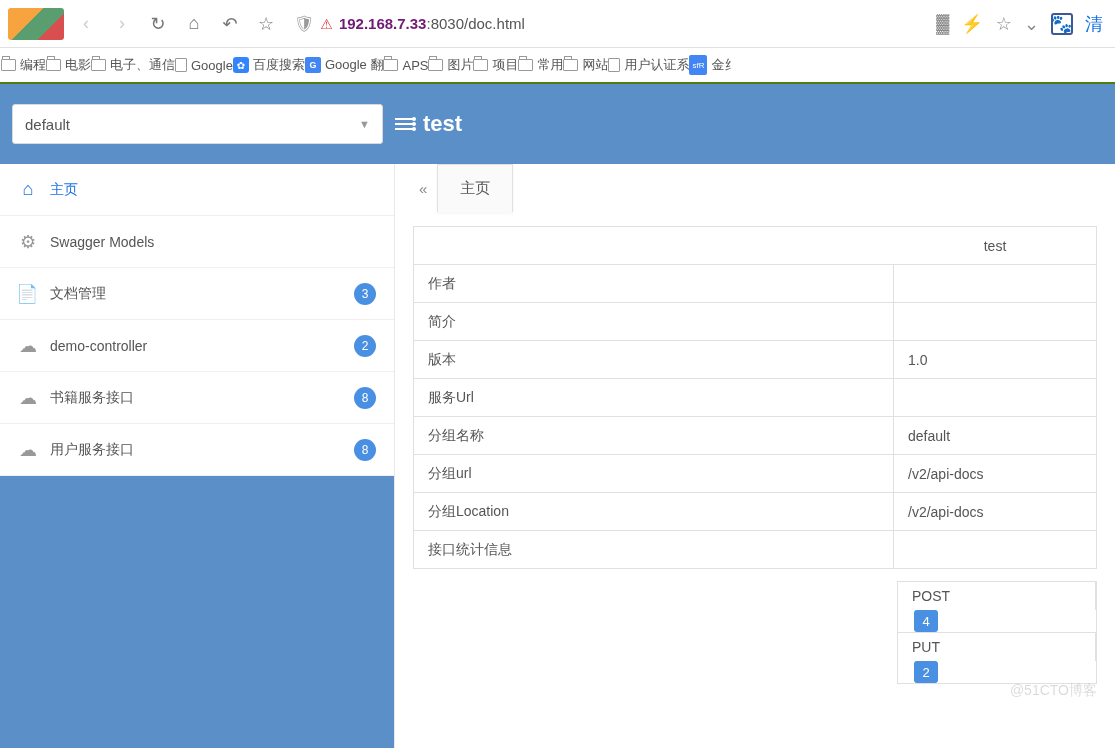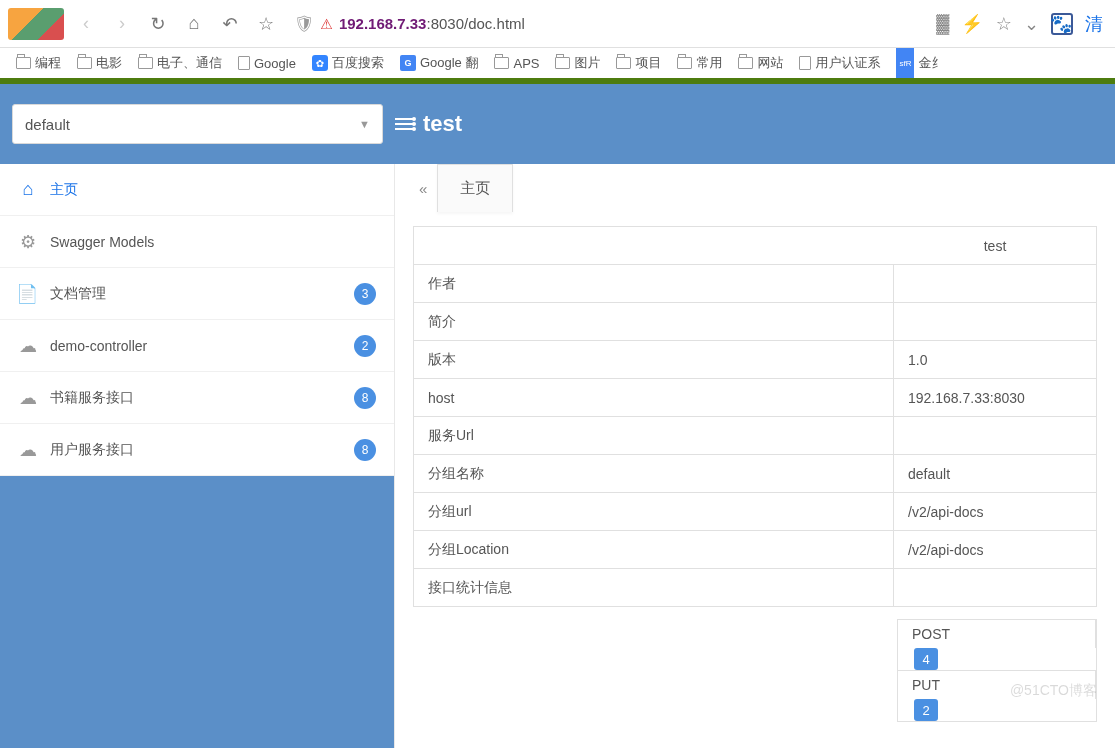--- a/index.html
+++ b/index.html
@@ -14,28 +14,28 @@
     .addr-shield { color: #999; font-size: 16px; }
     .addr-lock { color: #d33; font-size: 14px; }
     .addr-url { font-size: 15px; color: #555; }
     .addr-url .host { font-weight: 700; color: #701a75; }
     .right-tools { display: flex; align-items: center; gap: 12px; color: #888; padding-right: 4px; }
     .right-tools span { font-size: 18px; }
     .paw-icon { width: 22px; height: 22px; border: 2px solid #3b5998; border-radius: 3px; display: inline-flex; align-items: center; justify-content: center; color: #3b5998; font-size: 14px; }
     .clear-txt { color: #1a73e8; font-size: 14px; }
 
     
-    .bookmarks { height: 36px; border-bottom: 6px solid #4d7c0f; display: flex; align-items: center; gap: 16px; padding: 0 16px; color: #555; font-size: 13px; overflow: hidden; }
+    .bookmarks { height: 36px; border-bottom: 2px solid #4d7c0f; display: flex; align-items: center; padding: 0 1px; color: #555; font-size: 13px; overflow: hidden; }
     .bookmarks .bm { display: flex; align-items: center; gap: 4px; white-space: nowrap; cursor: pointer; }
     .bm-folder { width: 15px; height: 12px; border: 1px solid #999; border-radius: 1px; position: relative; }
     .bm-folder::before { content: ''; position: absolute; top: -4px; left: 0; width: 6px; height: 3px; border: 1px solid #999; border-bottom: none; }
     .bm-page { width: 12px; height: 14px; border: 1px solid #999; border-radius: 1px; }
     .bm-baidu { width: 16px; height: 16px; background: #3385ff; border-radius: 3px; display: inline-flex; align-items: center; justify-content: center; color: #fff; font-size: 10px; }
     .bm-google { width: 16px; height: 16px; background: #4285f4; border-radius: 2px; display: inline-flex; align-items: center; justify-content: center; color: #fff; font-size: 9px; font-weight: bold; }
-    .bm-sfr { width: 18px; height: 34px; background: #4285f4; border-radius: 2px; display: inline-flex; align-items: center; justify-content: center; color: #fff; font-size: 8px; }
+    .bm-sfr { width: 18px; height: 20px; background: #4285f4; border-radius: 2px; display: inline-flex; align-items: center; justify-content: center; color: #fff; font-size: 8px; }
 
     
     .app-header { height: 80px; background: #5b8fc8; display: flex; align-items: center; }
     .api-select-wrap { width: 395px; padding: 0 12px; }
     .api-select { width: 100%; height: 40px; background: #fff; border: 1px solid #d9d9d9; border-radius: 3px; display: flex; align-items: center; justify-content: space-between; padding: 0 12px; cursor: pointer; font-size: 15px; color: #555; }
     .api-select .caret { color: #999; font-size: 11px; }
     .app-title { display: flex; align-items: center; gap: 10px; color: #fff; font-size: 22px; font-weight: 700; }
     .menu-icon { display: inline-flex; flex-direction: column; gap: 3px; }
     .menu-icon i { display: block; width: 18px; height: 2px; background: #fff; position: relative; }
     .menu-icon i::after { content:''; position:absolute; right:-3px; top:-1px; width:4px; height:4px; background:#fff; border-radius:50%; }
@@ -238,24 +238,20 @@
           </div>
           <div class="info-row">
             <div class="info-cell cell-key">简介</div>
             <div class="info-cell cell-val"></div>
           </div>
           <div class="info-row">
             <div class="info-cell cell-key">版本</div>
             <div class="info-cell cell-val">1.0</div>
           </div>
           <div class="info-row">
-            <div class="info-cell cell-key">host</div>
-            <div class="info-cell cell-val">192.168.7.33:8030</div>
-          </div>
-          <div class="info-row">
             <div class="info-cell cell-key">服务Url</div>
             <div class="info-cell cell-val"></div>
           </div>
           <div class="info-row">
             <div class="info-cell cell-key">分组名称</div>
             <div class="info-cell cell-val">default</div>
           </div>
           <div class="info-row">
             <div class="info-cell cell-key">分组url</div>
             <div class="info-cell cell-val">/v2/api-docs</div>

